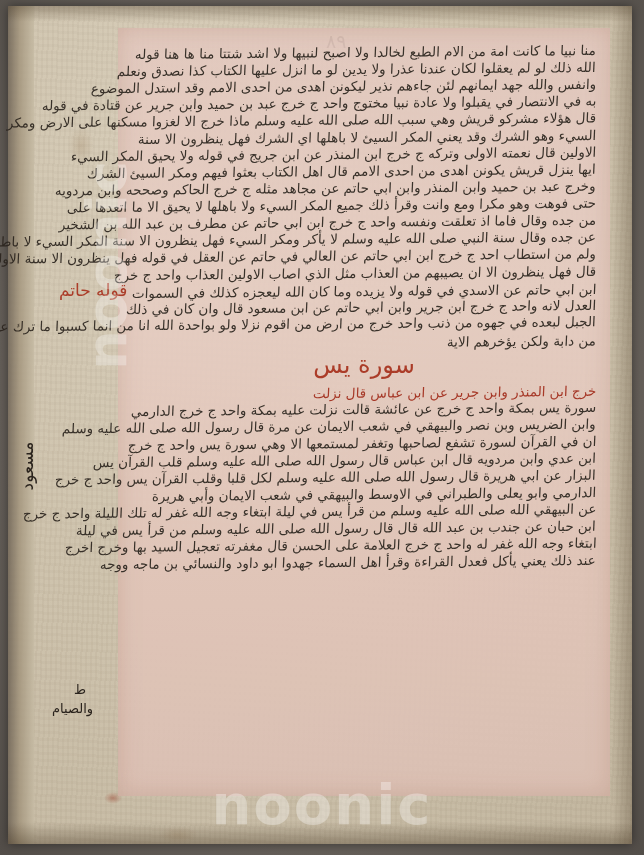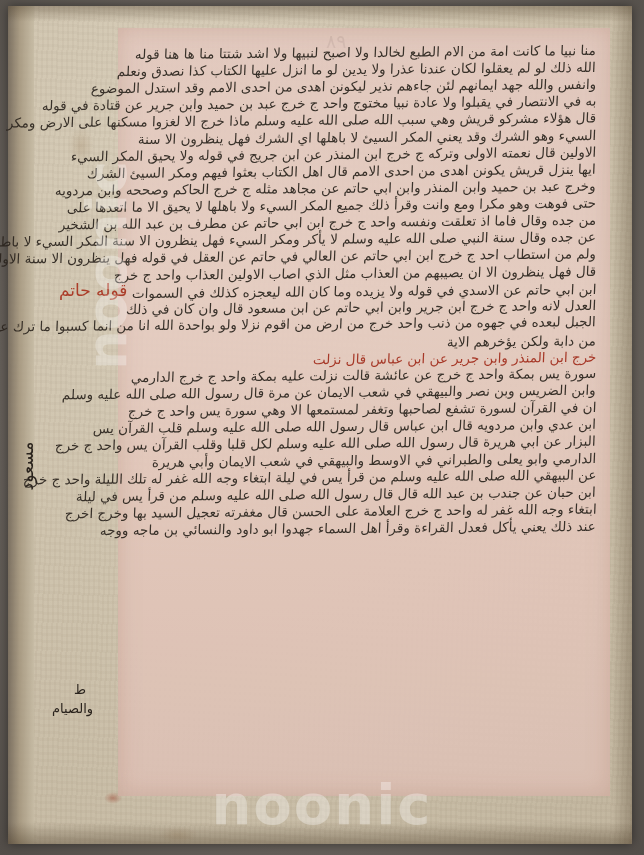--- a/index.html
+++ b/index.html
@@ -263,20 +263,21 @@
           <div class="line"><span class="ink">ولم من استطاب احد ج خرج ابن ابي حاتم عن العالي في حاتم عن العقل في قوله فهل ينظرون الا سنة الاولين</span></div>
           <div class="line"><span class="ink">قال فهل ينظرون الا ان يصيبهم من العذاب مثل الذي اصاب الاولين العذاب واحد ج خرج</span></div>
           <div class="line">
             <span class="ink">ابن ابي حاتم عن الاسدي في قوله ولا يزيده وما كان الله ليعجزه كذلك في السموات</span>
             <span class="big-red-inline">قوله حاتم</span>
           </div>
           <div class="line"><span class="ink">العدل لانه واحد ج خرج ابن جرير وابن ابي حاتم عن ابن مسعود قال وان كان في ذلك</span></div>
           <div class="line"><span class="ink">الجبل لبعده في جهوه من ذنب واحد خرج من ارض من اقوم نزلا ولو بواحدة الله انا من انما كسبوا ما ترك على ظهرها</span></div>
           <div class="line"><span class="ink">من دابة ولكن يؤخرهم الاية</span></div>
 
+          <div class="sura-heading">سورة يس</div>
 
           <div class="line"><span class="ink rw">خرج ابن المنذر وابن جرير عن ابن عباس قال نزلت</span></div>
           <div class="line"><span class="ink">سورة يس بمكة واحد ج خرج عن عائشة قالت نزلت عليه بمكة واحد ج خرج الدارمي</span></div>
           <div class="line"><span class="ink">وابن الضريس وبن نصر والبيهقي في شعب الايمان عن مرة قال رسول الله صلى الله عليه وسلم</span></div>
           <div class="line"><span class="ink">ان في القرآن لسورة تشفع لصاحبها وتغفر لمستمعها الا وهي سورة يس واحد ج خرج</span></div>
           <div class="line"><span class="ink">ابن عدي وابن مردويه قال ابن عباس قال رسول الله صلى الله عليه وسلم قلب القرآن يس</span></div>
           <div class="line"><span class="ink">البزار عن ابي هريرة قال رسول الله صلى الله عليه وسلم لكل قلبا وقلب القرآن يس واحد ج خرج</span></div>
           <div class="line"><span class="ink">الدارمي وابو يعلى والطبراني في الاوسط والبيهقي في شعب الايمان وأبي هريرة</span></div>
           <div class="line"><span class="ink">عن البيهقي الله صلى الله عليه وسلم من قرأ يس في ليلة ابتغاء وجه الله غفر له تلك الليلة واحد ج خرج</span></div>
           <div class="line"><span class="ink">ابن حبان عن جندب بن عبد الله قال قال رسول الله صلى الله عليه وسلم من قرأ يس في ليلة</span></div>

